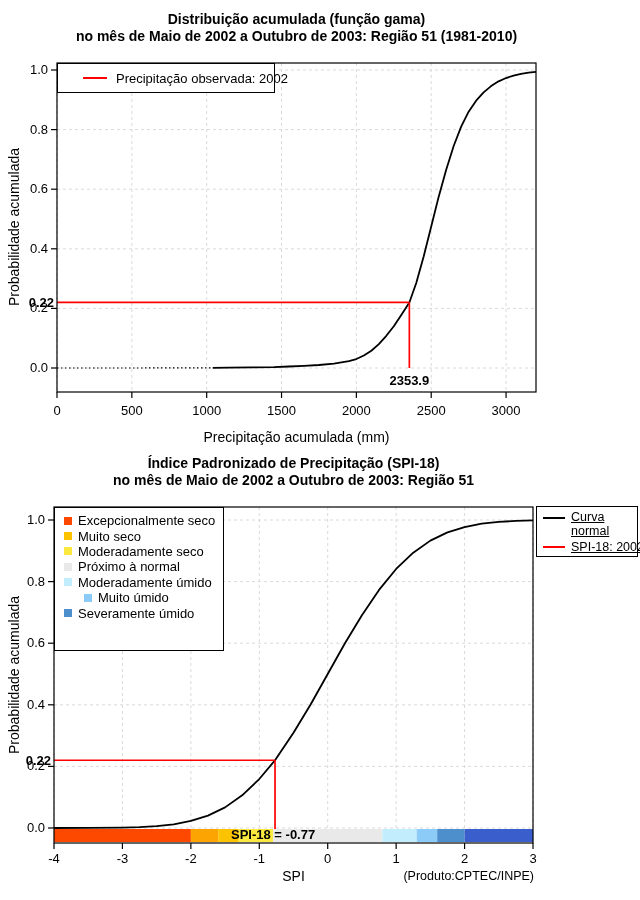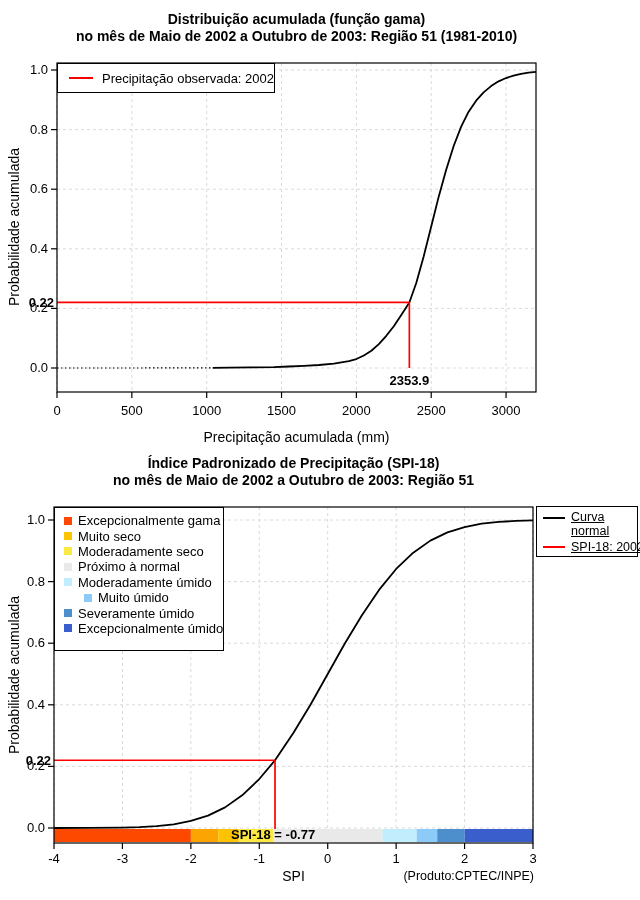--- a/index.html
+++ b/index.html
@@ -75,21 +75,21 @@
         <text x="48" y="133.6" text-anchor="end">0.8</text>
         <line x1="51" x2="57" y1="70" y2="70" stroke="#000" stroke-width="1.2"></line>
         <text x="48" y="74" text-anchor="end">1.0</text>
         <text x="54" y="307.44" text-anchor="end" font-weight="bold" font-size="14px" fill="#848484">0.22</text>
         <text x="409.34940625" y="385" text-anchor="middle" font-weight="bold" font-size="14px">2353.9</text>
       </svg>
 
     <div class="abs axlab" style="left:57px;top:429px;width:479px;">Precipitação acumulada (mm)</div>
 
     <div class="legend-box" style="left:57px;top:63px;width:218px;height:30px;">
-      <div class="leg-row" style="height:100%;padding-left:11px;">
+      <div class="leg-row" style="height:100%;padding-left:25px;">
         <span class="swatch-line" style="border-color:#FF0000;"></span>
         <span class="cat-label" style="margin-left:9px;">Precipitação observada: 2002</span>
       </div>
     </div>
   </section>
 
   <section>
     <div class="abs title" style="left:54px;top:455px;width:479px;">Índice Padronizado de Precipitação (SPI-18)</div>
     <div class="abs title" style="left:54px;top:472px;width:479px;">no mês de Maio de 2002 a Outubro de 2003: Região 51</div>
 
@@ -155,21 +155,21 @@
         <text x="231" y="389" text-anchor="start" font-weight="bold" font-size="14px">SPI-18 = -0.77</text>
       </svg>
 
     <div class="abs axlab" style="left:54px;top:868px;width:479px;">SPI</div>
 
     <div class="abs credit" style="right:106px;top:869px;">(Produto:CPTEC/INPE)</div>
 
     <div class="legend-box" style="left:54px;top:507px;width:170px;height:144px;padding:5px 0 0 9px;" id="spi-cat-legend">
         <div class="leg-row" style="height: 15.4px;">
           <span class="sq" style="background: rgb(253, 72, 0);"></span>
-          <span class="cat-label">Excepcionalmente gama</span>
+          <span class="cat-label">Excepcionalmente seco</span>
         </div>
         <div class="leg-row" style="height: 15.4px;">
           <span class="sq" style="background: rgb(252, 195, 2);"></span>
           <span class="cat-label">Muito seco</span>
         </div>
         <div class="leg-row" style="height: 15.4px;">
           <span class="sq" style="background: rgb(251, 232, 64);"></span>
           <span class="cat-label">Moderadamente seco</span>
         </div>
         <div class="leg-row" style="height: 15.4px;">
@@ -180,24 +180,20 @@
           <span class="sq" style="background: rgb(194, 237, 253);"></span>
           <span class="cat-label">Moderadamente úmido</span>
         </div>
         <div class="leg-row" style="height: 15.4px; margin-left: 20px;">
           <span class="sq" style="background: rgb(140, 203, 248);"></span>
           <span class="cat-label">Muito úmido</span>
         </div>
         <div class="leg-row" style="height: 15.4px;">
           <span class="sq" style="background: rgb(77, 143, 204);"></span>
           <span class="cat-label">Severamente úmido</span>
-        </div>
-        <div class="leg-row" style="height: 15.4px;">
-          <span class="sq" style="background: rgb(58, 95, 205);"></span>
-          <span class="cat-label">Excepcionalmente úmido</span>
         </div>
       </div>
 
     <div class="legend-box" style="left:536px;top:506px;width:102px;height:51px;padding:3px 0 0 6px;">
       <div class="leg-row" style="align-items:flex-start;">
         <span class="swatch-line" style="border-color:#000;width:22px;margin-top:7px;"></span>
         <span class="small-leg-label" style="margin-left:6px;width:60px;">Curva normal</span>
       </div>
       <div class="leg-row" style="margin-top:2px;">
         <span class="swatch-line" style="border-color:#FF0000;width:22px;"></span>

